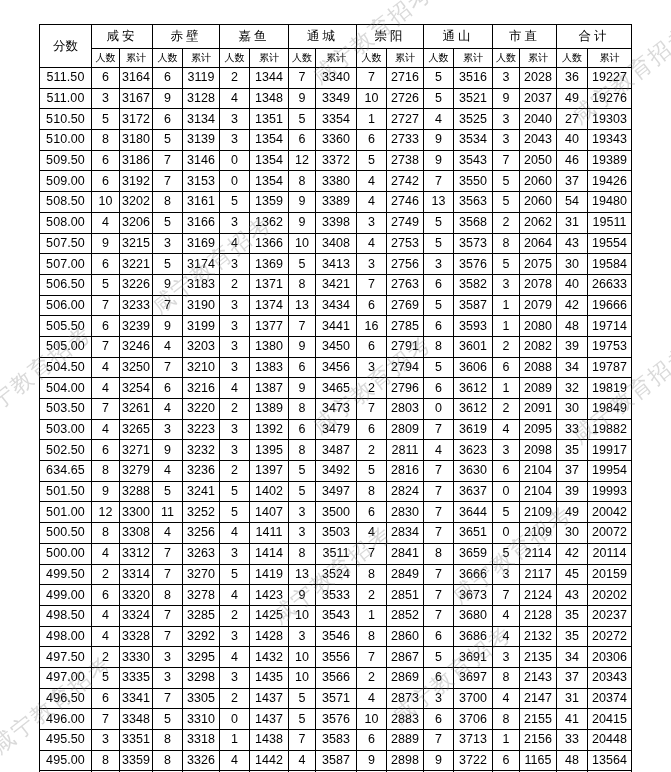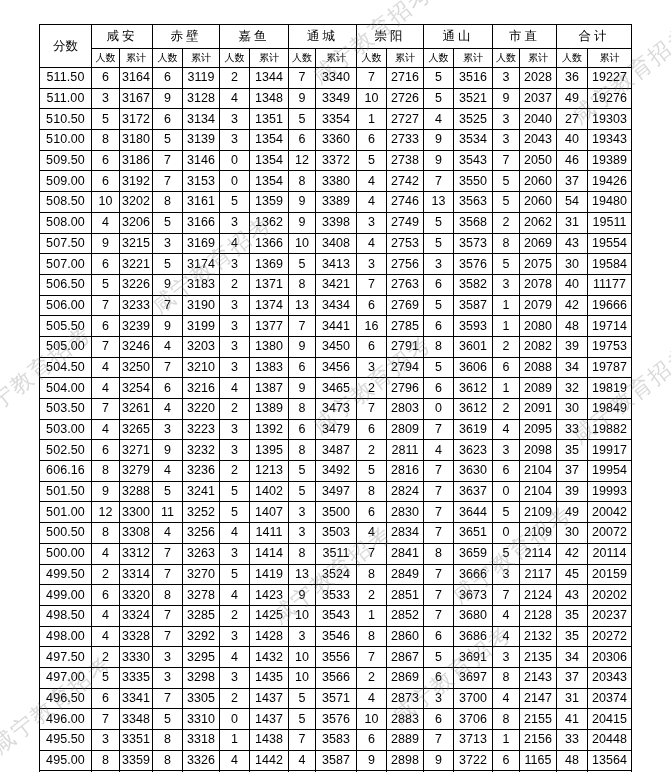--- a/index.html
+++ b/index.html
@@ -235,21 +235,21 @@
           <td>3169</td>
           <td>4</td>
           <td>1366</td>
           <td>10</td>
           <td>3408</td>
           <td>4</td>
           <td>2753</td>
           <td>5</td>
           <td>3573</td>
           <td>8</td>
-          <td>2069</td>
+          <td>2064</td>
           <td>43</td>
           <td>19554</td>
         </tr>
         <tr>
           <td class="score">507.00</td>
           <td>6</td>
           <td>3221</td>
           <td>5</td>
           <td>3174</td>
           <td>3</td>
@@ -275,21 +275,21 @@
           <td>1371</td>
           <td>8</td>
           <td>3421</td>
           <td>7</td>
           <td>2763</td>
           <td>6</td>
           <td>3582</td>
           <td>3</td>
           <td>2078</td>
           <td>40</td>
-          <td>11177</td>
+          <td>26633</td>
         </tr>
         <tr>
           <td class="score">506.00</td>
           <td>7</td>
           <td>3233</td>
           <td>7</td>
           <td>3190</td>
           <td>3</td>
           <td>1374</td>
           <td>13</td>
@@ -430,27 +430,27 @@
           <td>2</td>
           <td>2811</td>
           <td>4</td>
           <td>3623</td>
           <td>3</td>
           <td>2098</td>
           <td>35</td>
           <td>19917</td>
         </tr>
         <tr>
-          <td class="score">606.16</td>
+          <td class="score">634.65</td>
           <td>8</td>
           <td>3279</td>
           <td>4</td>
           <td>3236</td>
           <td>2</td>
-          <td>1213</td>
+          <td>1397</td>
           <td>5</td>
           <td>3492</td>
           <td>5</td>
           <td>2816</td>
           <td>7</td>
           <td>3630</td>
           <td>6</td>
           <td>2104</td>
           <td>37</td>
           <td>19954</td>

